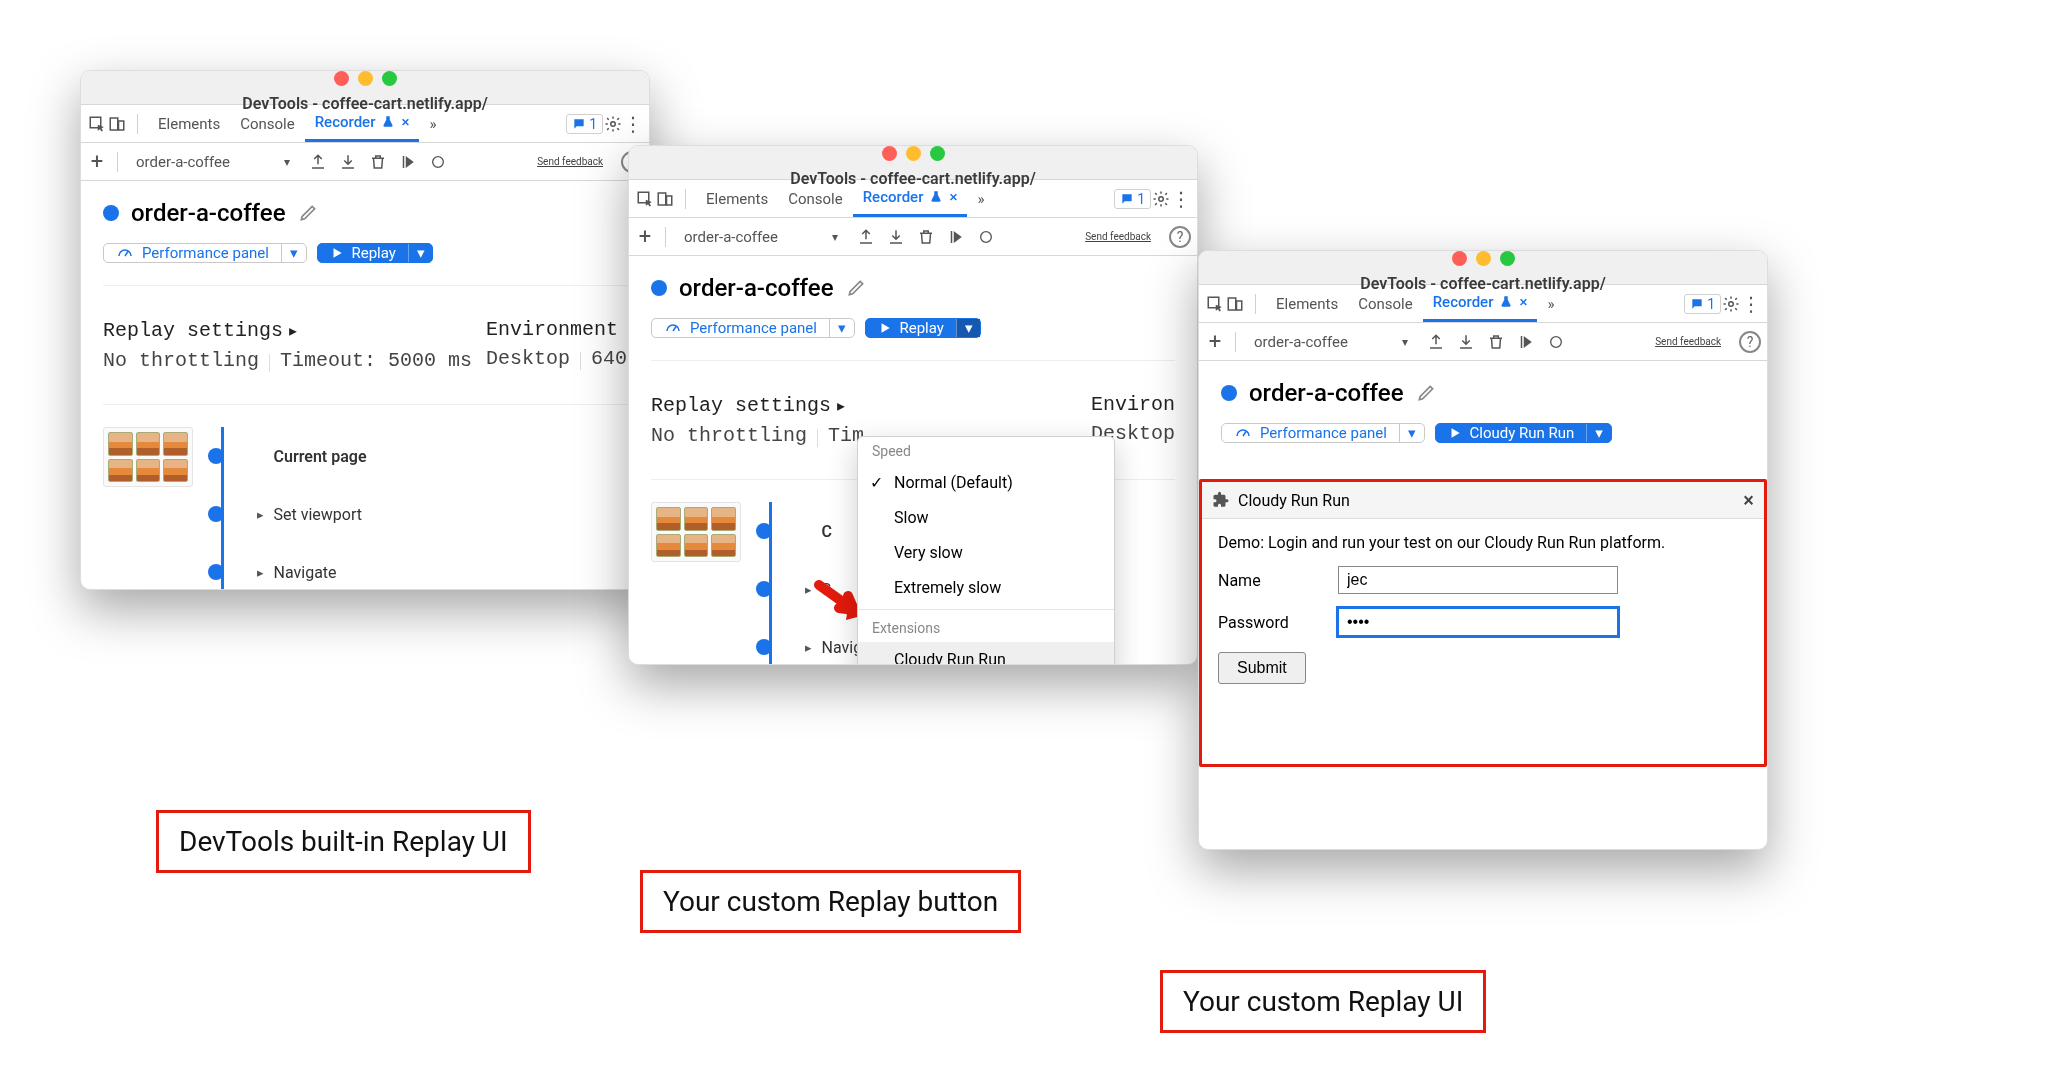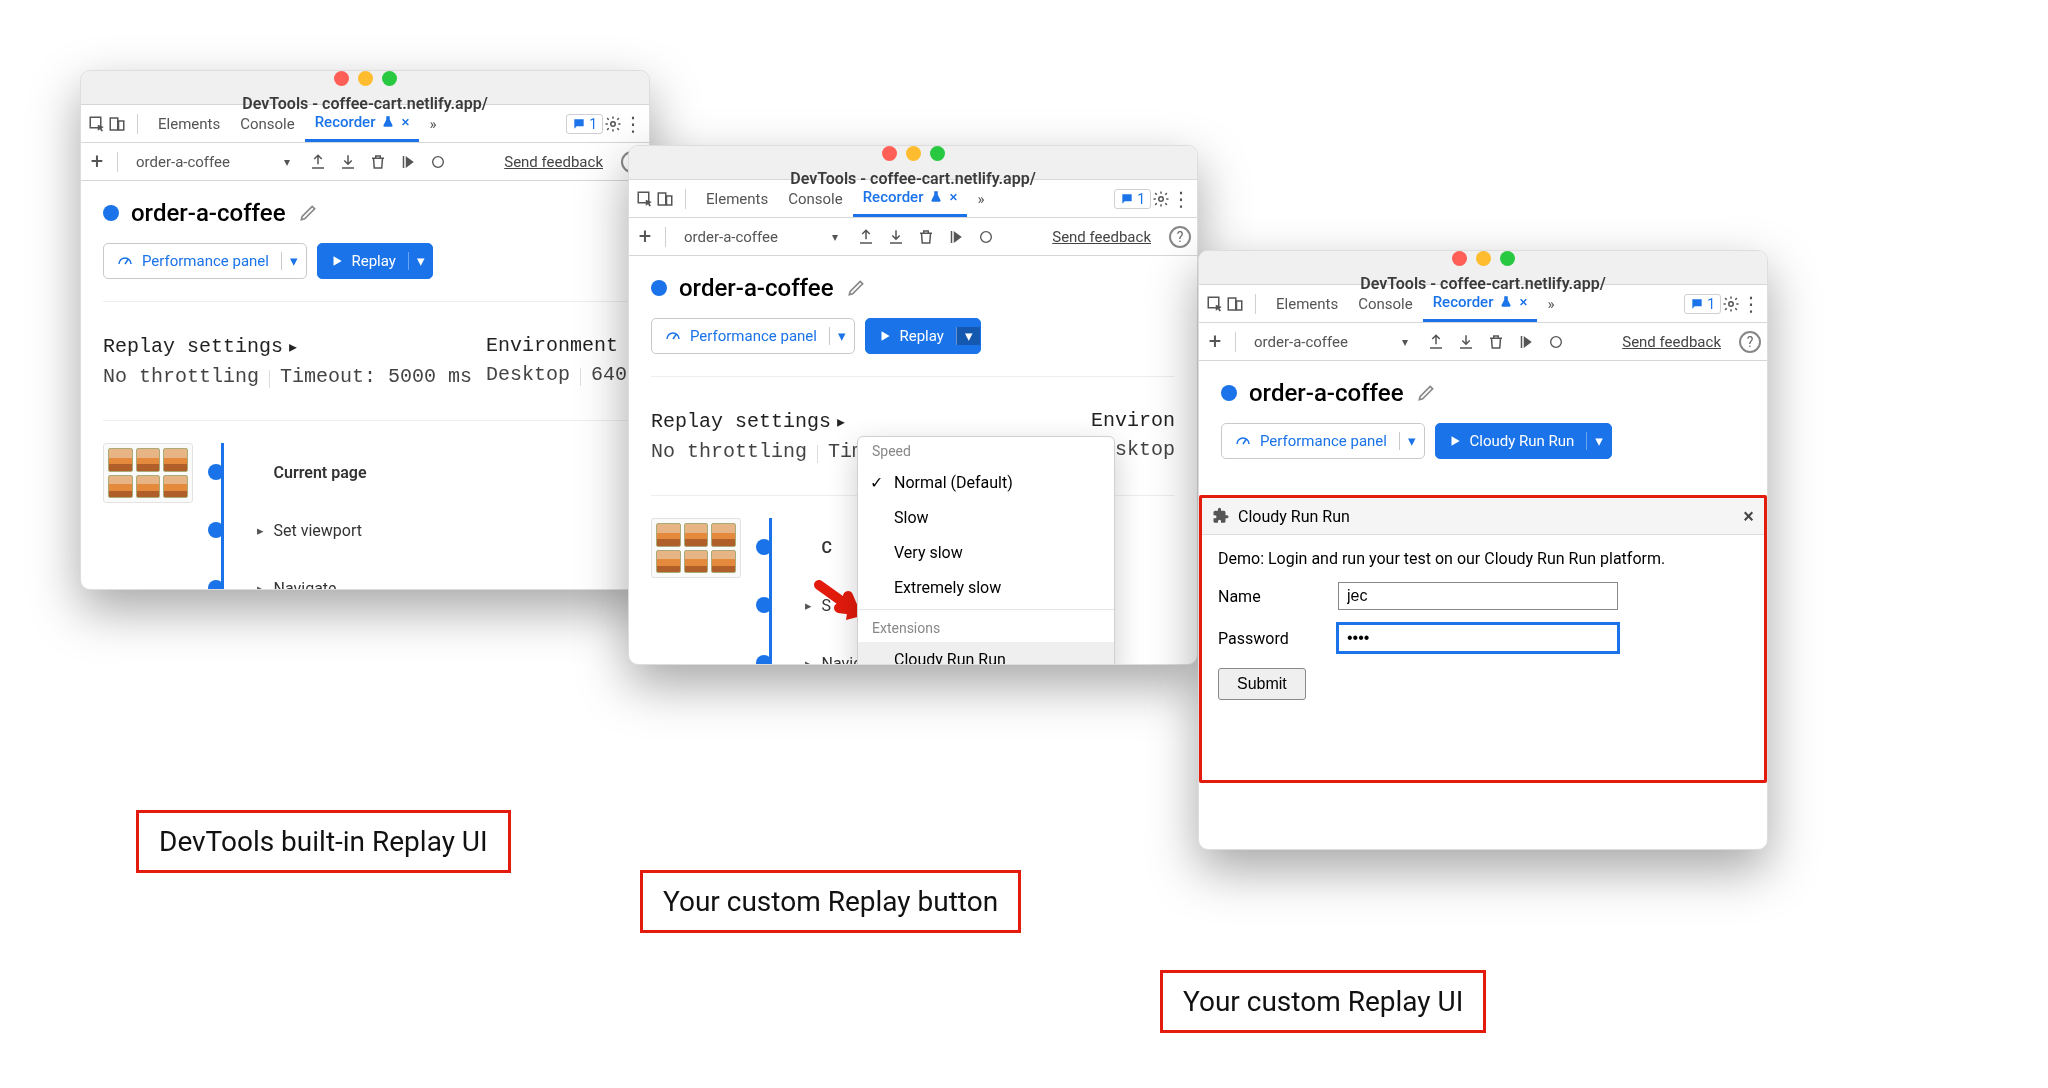--- a/index.html
+++ b/index.html
@@ -58,31 +58,31 @@
   .icon { width:20px; height:20px; display:inline-flex; align-items:center; justify-content:center; color:#555;}
   .msg-badge { display:flex; align-items:center; gap:3px; color:#1a73e8; border:1px solid #d0d0d0; border-radius:3px; padding:1px 5px; font-size:14px;}
   svg { display:block; }
 
   .toolbar { gap:10px; }
   .toolbar .recording-sel {
     display:flex; align-items:center; gap:6px;
     padding:3px 8px; min-width:170px;
     cursor:pointer;
   }
-  .toolbar .feedback { margin-left:auto; font-size:15px; text-decoration:underline; color:#444; cursor:pointer;}
+  .toolbar .feedback { margin-left:auto; font-size:10px; text-decoration:underline; color:#444; cursor:pointer;}
   .toolbar .help { width:22px; height:22px; border:2px solid #888; border-radius:50%; display:flex; align-items:center; justify-content:center; font-size:14px; color:#666; margin-left:8px;}
   .ic-chevron-down{ font-size:12px;}
 
   .content { padding:18px 22px; font-size:16px; }
   .rec-head { display:flex; align-items:center; gap:12px; font-size:24px; font-weight:500; margin-bottom:16px;}
   .rec-head .bluedot{width:16px;height:16px;border-radius:50%;background:#1a73e8;}
   .editic{color:#888;}
 
   .btnrow{display:flex;gap:10px;align-items:center;margin-bottom:22px;}
-  .btn { display:flex; align-items:center; height:36px; border:1px solid #c9c9c9; border-radius:5px; background:#fff; font-size:15px; cursor:pointer;}
+  .btn { display:flex; align-items:center; height:20px; border:1px solid #c9c9c9; border-radius:5px; background:#fff; font-size:15px; cursor:pointer;}
   .btn.split .main{padding:0 12px; display:flex; align-items:center; gap:8px;}
   .btn.split .dd{border-left:1px solid #c9c9c9; padding:0 8px; display:flex;align-items:center;}
   .btn.blue{background:#1a73e8; color:#fff; border-color:#1a73e8;}
   .btn.blue .dd{border-left-color:rgba(255,255,255,.35);}
   .btn.outline-blue{color:#1a73e8;}
   .btn.outline-blue .main svg{color:#1a73e8;}
 
   .settings { border-top:1px solid #eee; border-bottom:1px solid #eee; padding:32px 0; display:flex; justify-content:space-between; font-size:20px; color:#444;font-family:Liberation Mono, monospace;}
   .settings .col .hdr{font-weight:500;color:#222;margin-bottom:6px;display:flex;align-items:center;gap:4px;}
   .settings .vals{display:flex;gap:10px;align-items:flex-end;}
@@ -123,21 +123,21 @@
   .ext-head .puzzle{color:#555;}
   .ext-head .x{margin-left:auto;font-size:20px;font-weight:500;color:#444;cursor:pointer;}
   .ext-body{padding:14px 16px 80px 16px;font-size:16px;}
   .frow{display:flex;align-items:center;gap:20px;margin-top:14px;}
   .frow label{width:100px;}
   .frow input{width:280px;padding:4px 8px;font-size:16px;border:1px solid #888;}
   .submit{margin-top:16px;padding:6px 18px;font-size:16px;border:1px solid #888;background:#efefef;cursor:pointer;border-radius:3px;}
 
   
   .caption{position:absolute;border:3px solid #e31b0c;background:#fff;padding:12px 20px;font-size:28px;color:#111;}
-  #cap1{left:136px; top:810px;}
+  #cap1{left:156px; top:810px;}
   #cap2{left:640px; top:870px;}
   #cap3{left:1160px; top:970px;}
 </style>
 </head>
 <body>
 
 <div class="win" id="win1">
   <div class="titlebar">
     <div class="traffic">
       <span class="dot red"></span>

